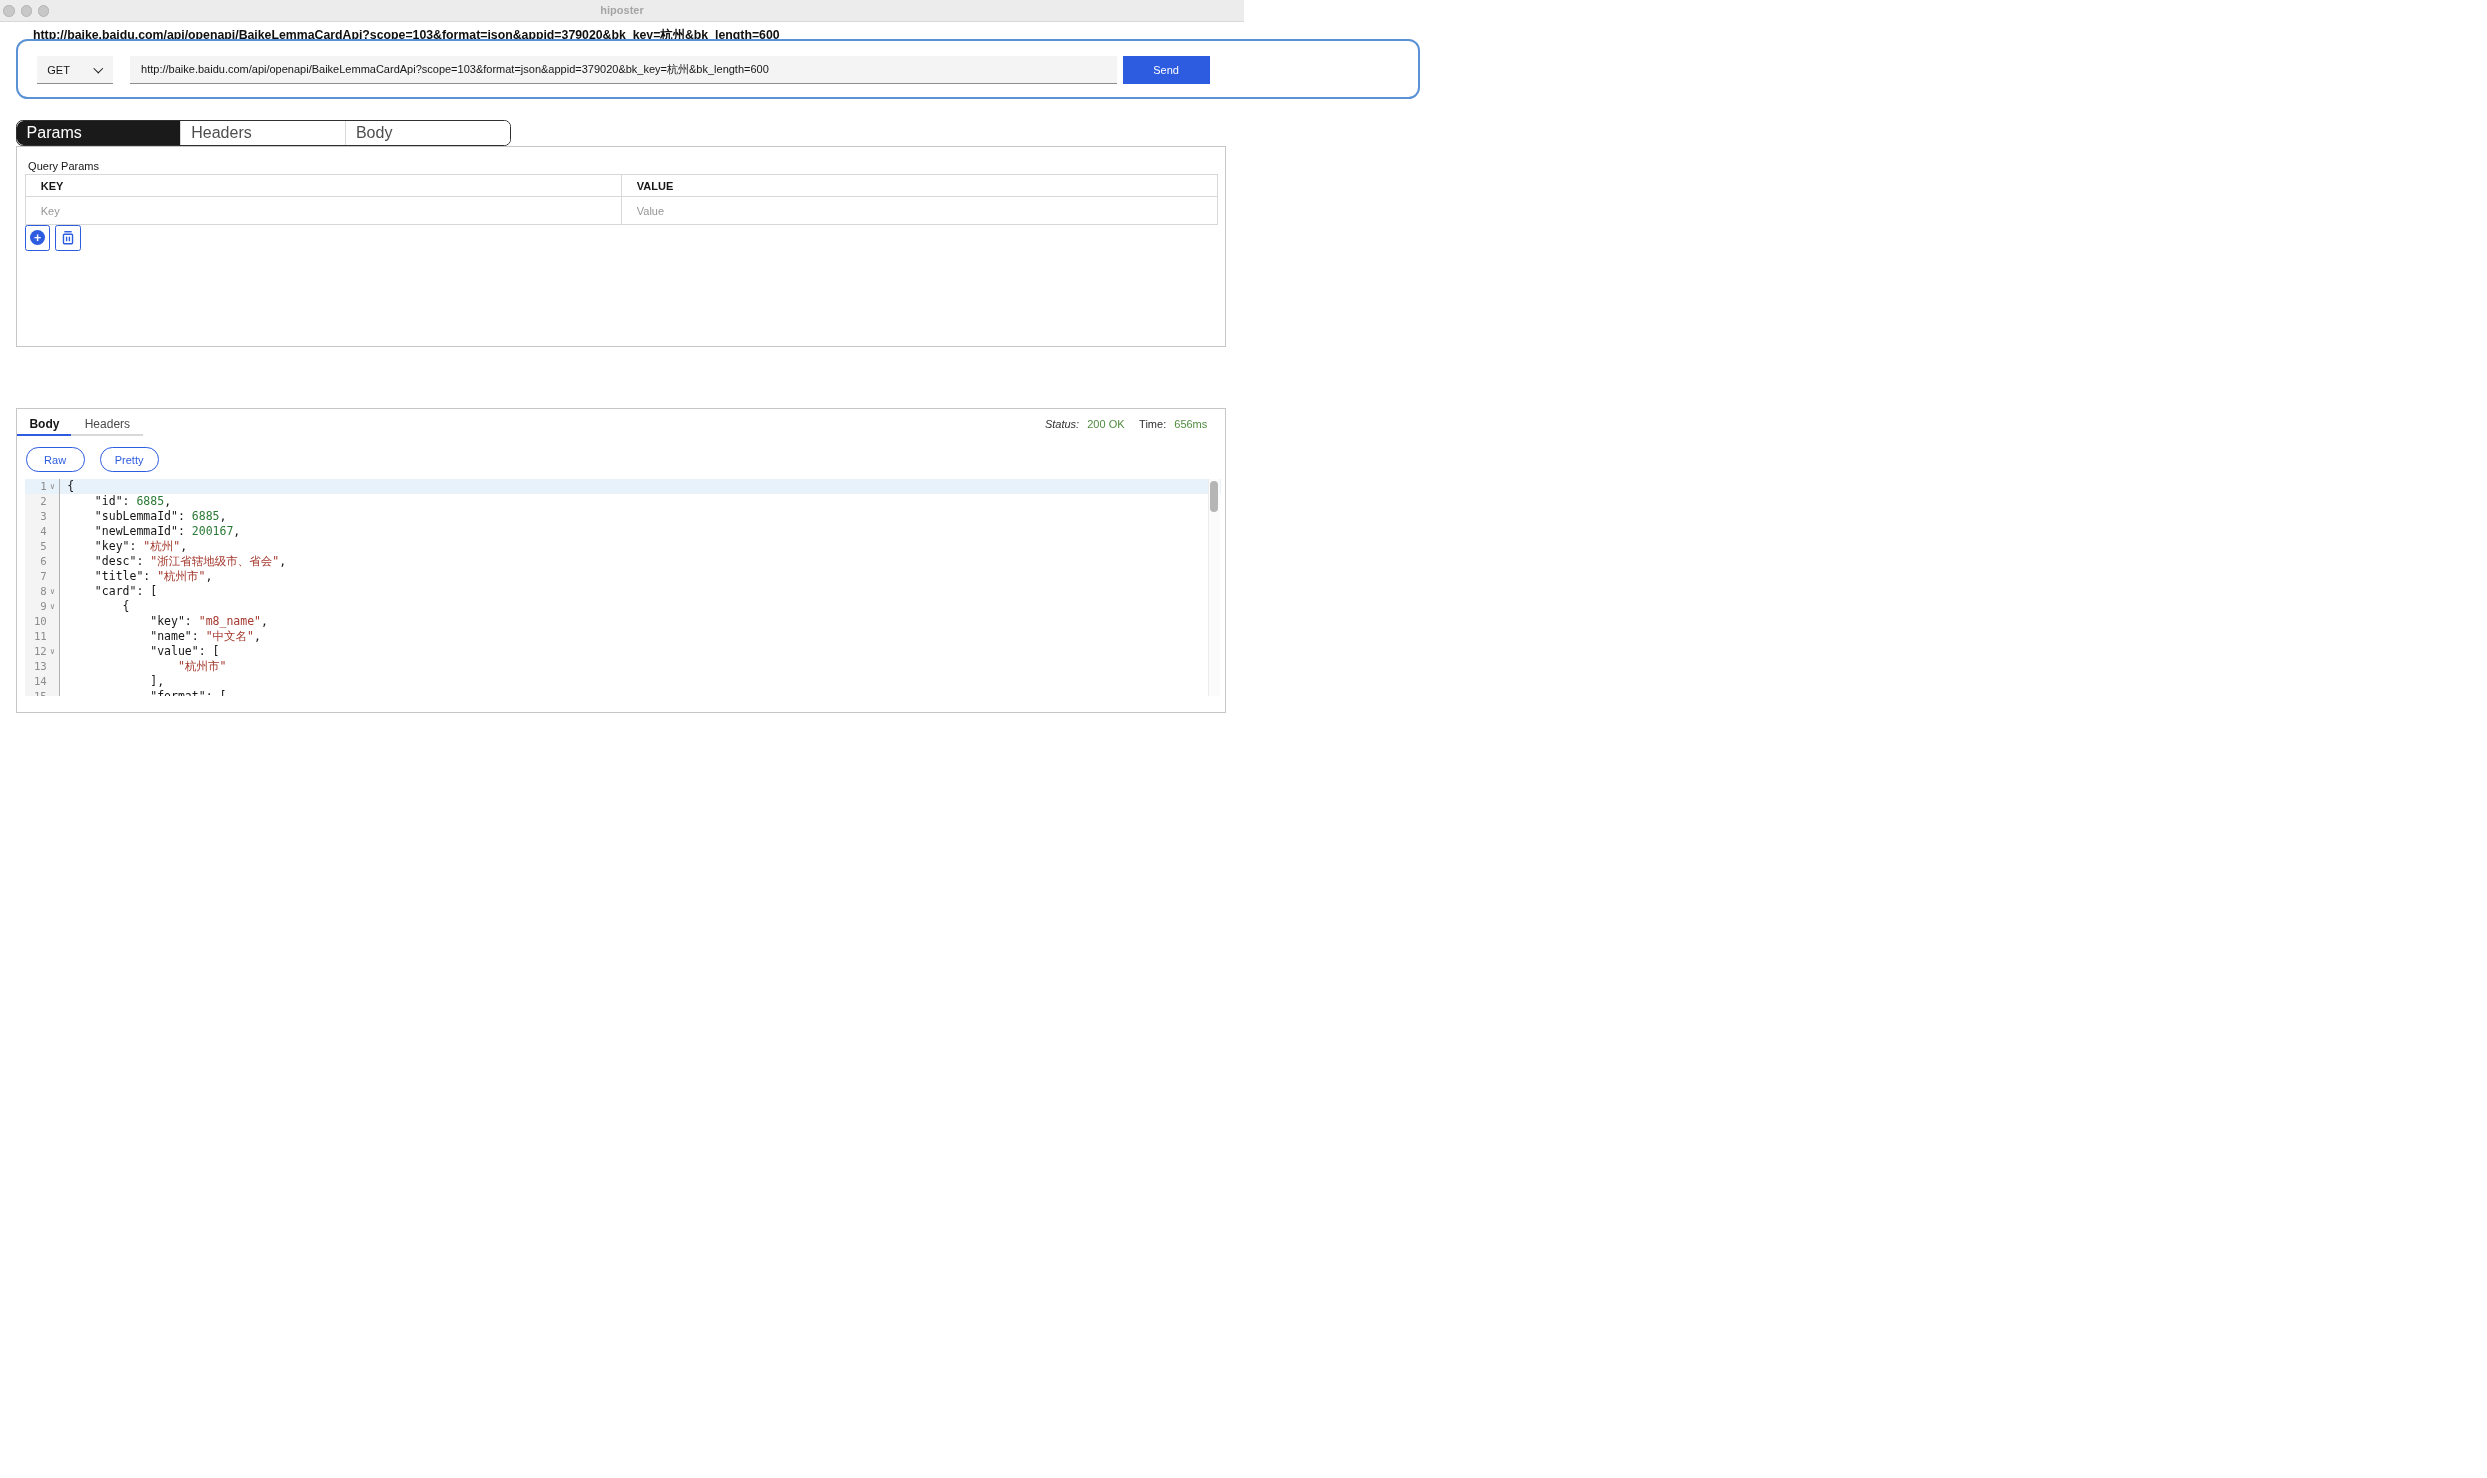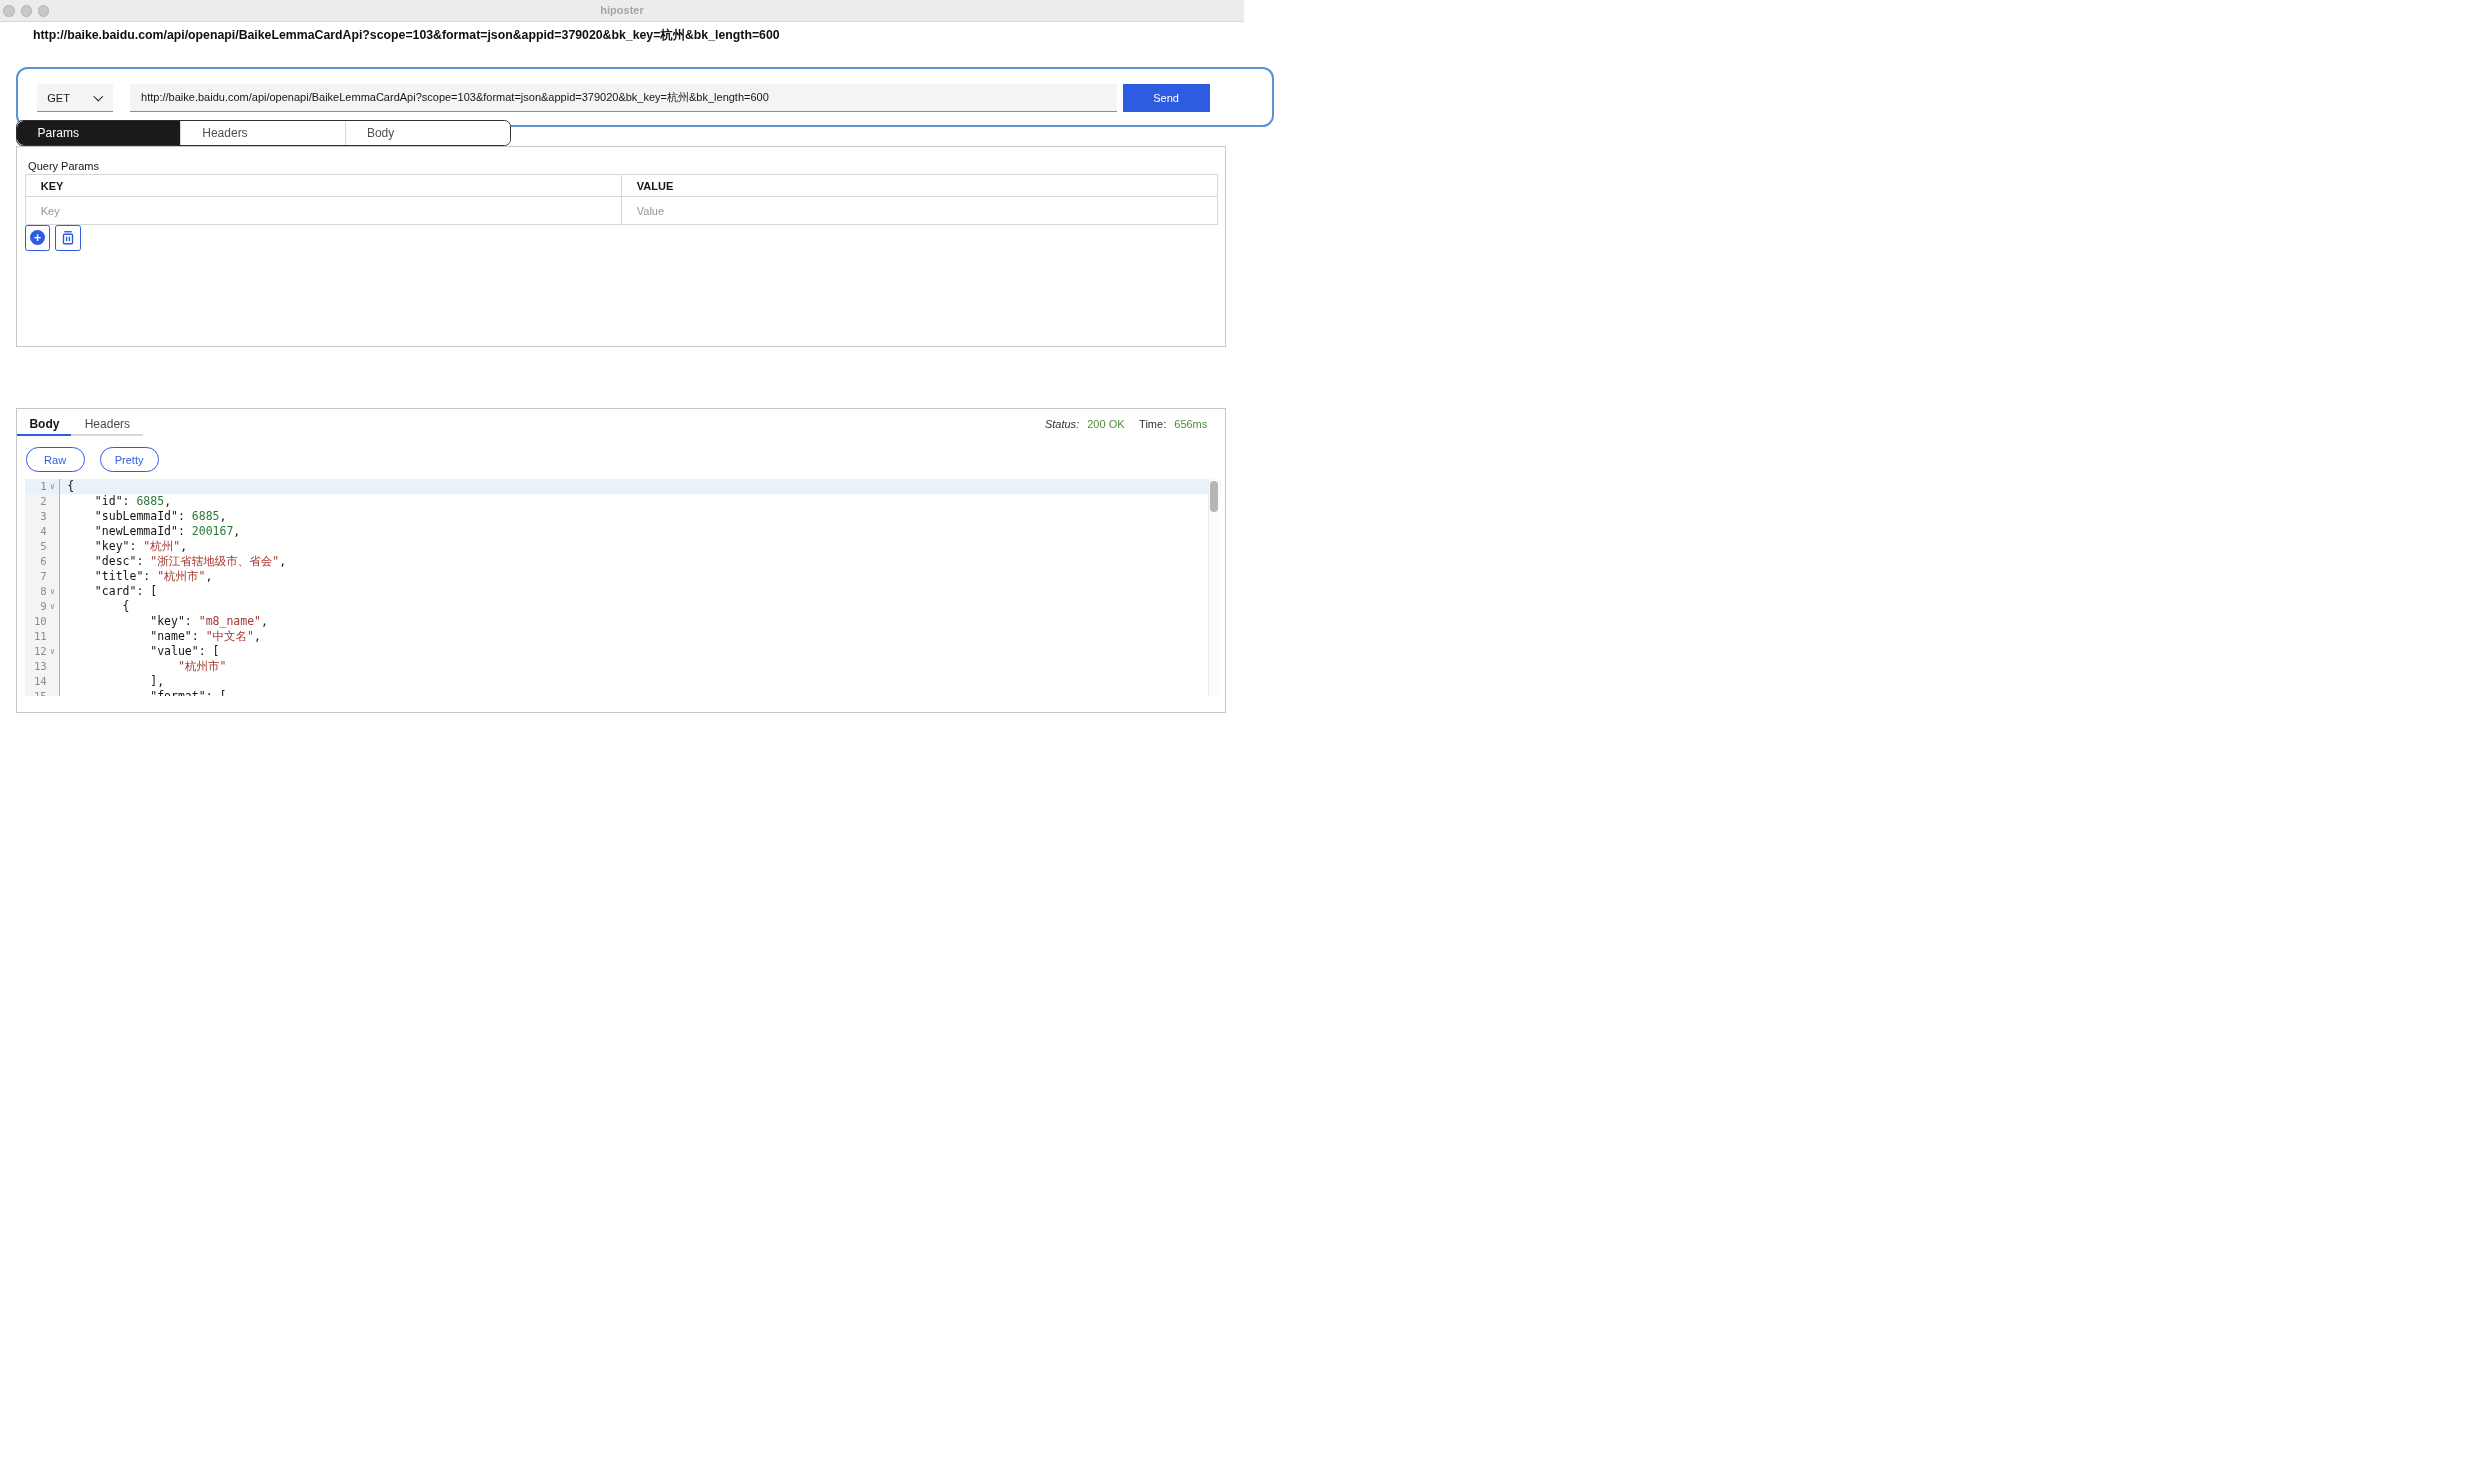--- a/index.html
+++ b/index.html
@@ -10,41 +10,41 @@
     background:#ececec; border-bottom:0.8px solid #d8d8d8; }
   .lights { position:absolute; left:3.3px; top:5px; display:flex; gap:5.8px; }
   .light { width:11.5px; height:11.5px; border-radius:50%; background:#c8c8c8; border:0.8px solid #b3b3b3; }
   .win-title { position:absolute; left:0; right:0; top:4.1px; text-align:center;
     font-size:11px; font-weight:bold; color:#a5a5a5; }
 
   
   .url-heading { position:absolute; left:33px; top:27px; font-size:12.3px; font-weight:bold; color:#0f0f0f; }
 
   
-  .req-box { position:absolute; left:15.6px; top:67px; width:1258px; height:60px;
+  .req-box { position:absolute; left:15.6px; top:39px; width:1404px; height:60px;
     border:2.1px solid #5b92d5; border-radius:11.5px; background:#fff; }
   .method-select { position:absolute; left:19px; top:15px; width:76px; height:28px;
     background:#f4f4f4; border:none; border-bottom:1.6px solid #8d8d8d;
     display:flex; align-items:center; justify-content:space-between; padding:0 10.7px;
     font-size:11px; color:#161616; cursor:pointer; }
   .chev { width:6.6px; height:6.6px; border-right:1.3px solid #161616; border-bottom:1.3px solid #161616;
     transform:rotate(45deg); margin-top:-3.3px; }
   .url-input { position:absolute; left:112px; top:15px; width:987px; height:28px;
     background:#f4f4f4; border:none; border-bottom:1.6px solid #8d8d8d; outline:none;
     padding:0 11.5px; font-size:11px; color:#161616; font-family:"Liberation Sans", sans-serif; }
   .send-btn { position:absolute; left:1105px; top:15px; width:87px; height:28px;
     background:#2d5ce0; color:#fff; border:none; font-size:11px;
     display:flex; align-items:center; justify-content:center; cursor:pointer;
     font-family:"Liberation Sans", sans-serif; }
 
   
   .req-tabs { position:absolute; left:15.6px; top:120px; width:495px; height:25.5px;
     border:0.8px solid #2f2f2f; border-radius:6.6px; display:flex; overflow:hidden; background:#fff; }
-  .req-tab { flex:1; display:flex; align-items:center; padding-left:21px;
-    font-size:12px; color:#4f4f4f; cursor:pointer; background:#fff; }
+  .req-tab { flex:1; display:flex; align-items:center; padding-left:10px;
+    font-size:16px; color:#4f4f4f; cursor:pointer; background:#fff; }
   .req-tab + .req-tab { border-left:0.8px solid #d8d8d8; }
   .req-tab.active { background:#1a1a1a; color:#fff; border-radius:6.6px 0 0 6.6px; border-left:none; }
 
   
   .panel { position:absolute; background:#fff; border:0.8px solid #c6c6c6; }
   .params-panel { left:15.6px; top:146px; width:1210px; height:201px; }
   .qp-label { position:absolute; left:11.5px; top:13px; font-size:11px; color:#161616; }
   .qp-table { position:absolute; left:8.2px; top:27px; width:1193px; border:0.8px solid #d8d8d8; }
   .qp-header { display:flex; height:22px; border-bottom:0.8px solid #d8d8d8; }
   .qp-header .cell { font-size:11px; font-weight:bold; color:#161616; display:flex; align-items:center; padding-left:15px; }

